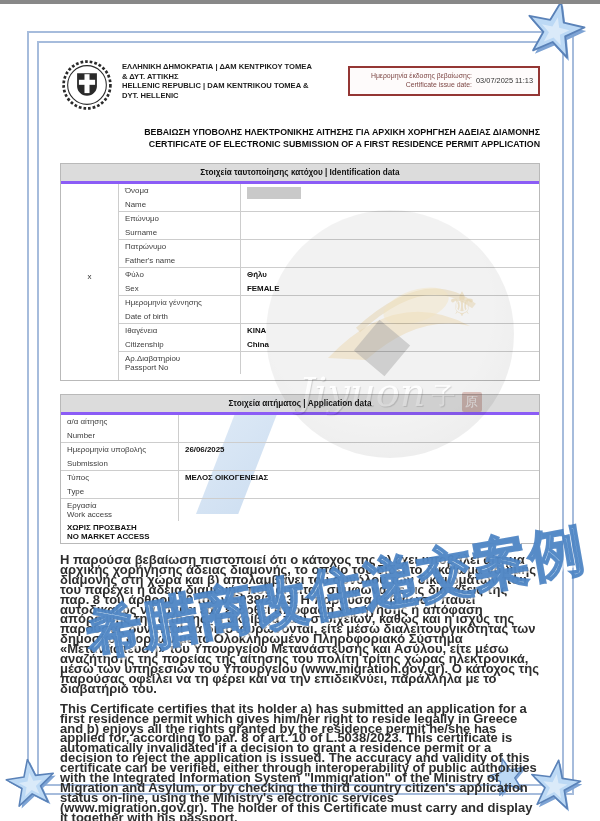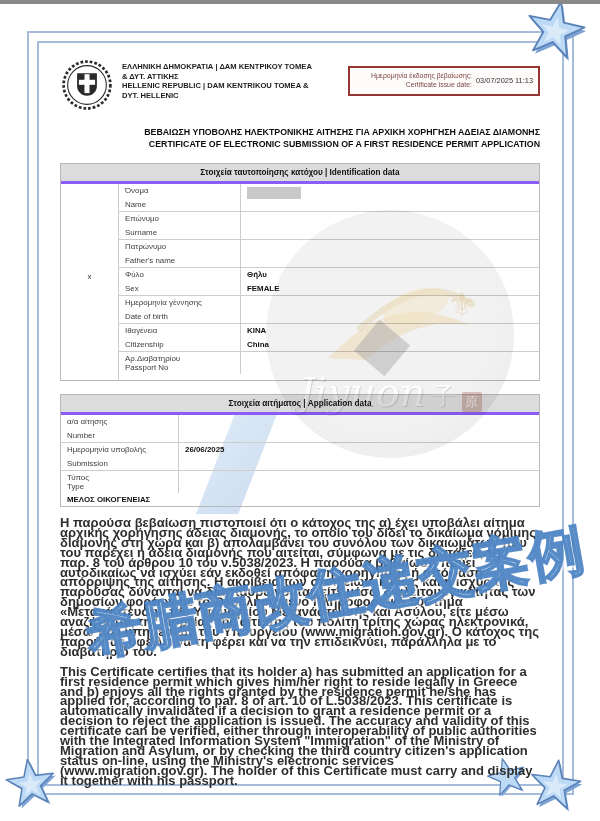--- a/index.html
+++ b/index.html
@@ -231,20 +231,30 @@
         </div>
         <div class="row">
           <div class="cell lbl">
               <span>Τύπος</span>
               <span>Type</span>
             </div>
           <div class="cell val">
               <span>ΜΕΛΟΣ ΟΙΚΟΓΕΝΕΙΑΣ</span>
             </div>
         </div>
+        <div class="row">
+          <div class="cell lbl">
+              <span>Εργασία</span>
+              <span>Work access</span>
+            </div>
+          <div class="cell val">
+              <span>ΧΩΡΙΣ ΠΡΟΣΒΑΣΗ</span>
+              <span>NO MARKET ACCESS</span>
+            </div>
+        </div>
       </div>
     </div>
 
     <p class="legal">Η παρούσα βεβαίωση πιστοποιεί ότι ο κάτοχος της α) έχει υποβάλει αίτημα αρχικής χορήγησης άδειας διαμονής, το οποίο του δίδει το δικαίωμα νόμιμης διαμονής στη χώρα και β) απολαμβάνει του συνόλου των δικαιωμάτων που του παρέχει η άδεια διαμονής που αιτείται, σύμφωνα με τις διατάξεις της παρ. 8 του άρθρου 10 του ν.5038/2023. Η παρούσα βεβαίωση παύει αυτοδικαίως να ισχύει εάν εκδοθεί απόφαση χορήγησης ή απόφαση απόρριψης της αίτησης. Η ακρίβεια των στοιχείων, καθώς και η ισχύς της παρούσας δύνανται να διασταυρώνονται, είτε μέσω διαλειτουργικότητας των δημοσίων φορέων με το Ολοκληρωμένο Πληροφοριακό Σύστημα «Μετανάστευση» του Υπουργείου Μετανάστευσης και Ασύλου, είτε μέσω αναζήτησης της πορείας της αίτησης του πολίτη τρίτης χώρας ηλεκτρονικά, μέσω των υπηρεσιών του Υπουργείου (www.migration.gov.gr). Ο κάτοχος της παρούσας οφείλει να τη φέρει και να την επιδεικνύει, παράλληλα με το διαβατήριό του.</p>
     <p class="legal">This Certificate certifies that its holder a) has submitted an application for a first residence permit which gives him/her right to reside legally in Greece and b) enjoys all the rights granted by the residence permit he/she has applied for, according to par. 8 of art. 10 of L.5038/2023. This certificate is automatically invalidated if a decision to grant a residence permit or a decision to reject the application is issued. The accuracy and validity of this certificate can be verified, either through interoperability of public authorities with the Integrated Information System "Immigration" of the Ministry of Migration and Asylum, or by checking the third country citizen's application status on-line, using the Ministry's electronic services (www.migration.gov.gr). The holder of this Certificate must carry and display it together with his passport.</p>
   </div>
 
   <div class="wm-circle">
     <svg class="wm-logo-art" width="248" height="248" viewBox="0 0 248 248">
       <path d="M62,148 Q130,76 204,116 Q152,104 100,150 Z" fill="#d9b56d" opacity="0.55"></path>

